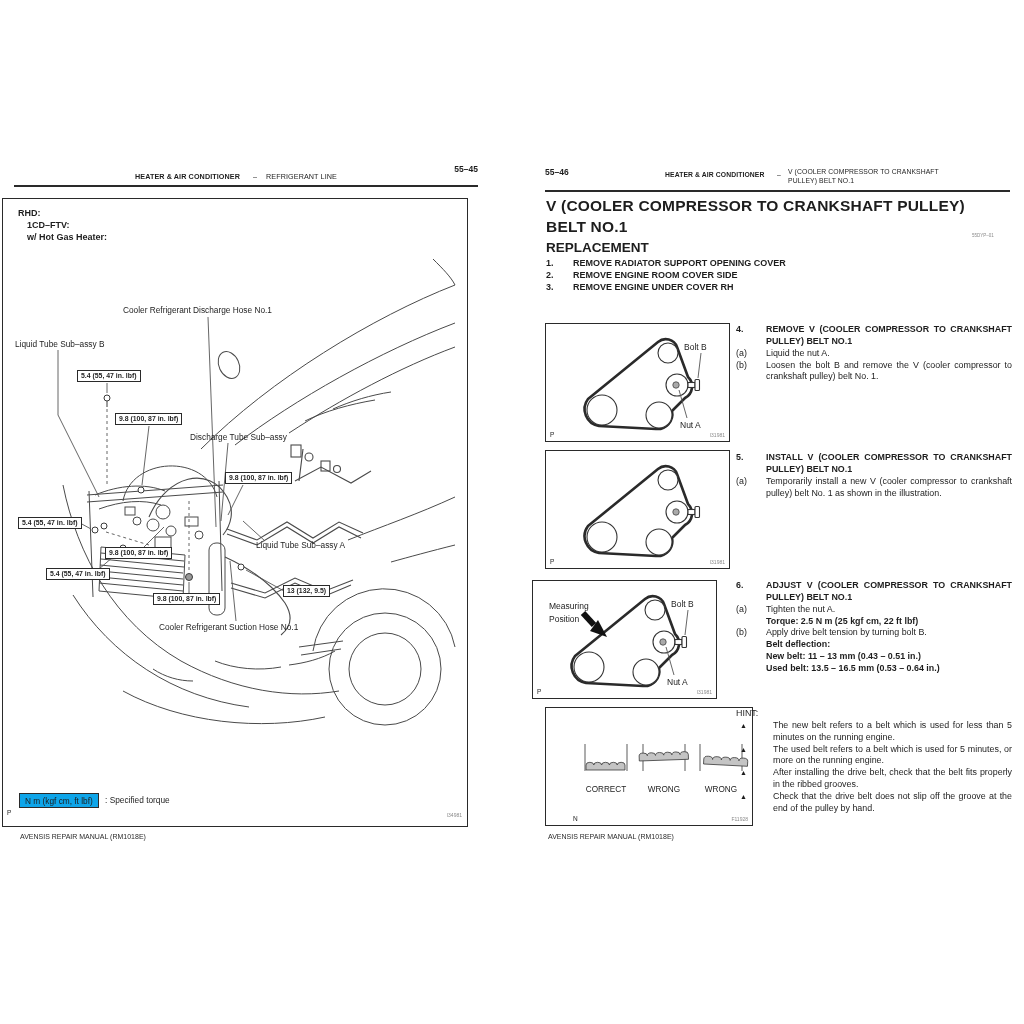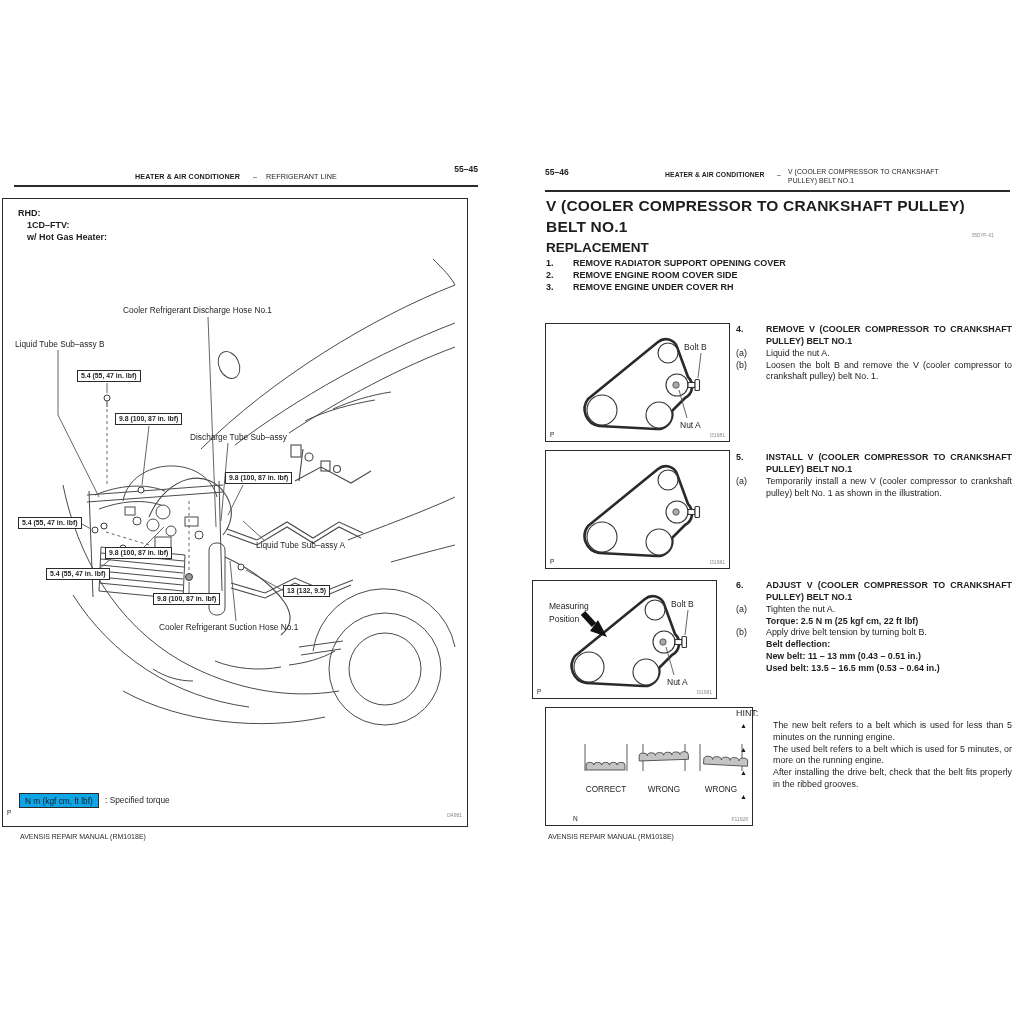--- a/index.html
+++ b/index.html
@@ -323,16 +323,17 @@
   <div class="hintrow">
     <span class="tri">▲</span>
     <div class="bodyjust">The used belt refers to a belt which is used for 5 minutes, or more on the running engine.</div>
   </div>
   <div class="hintrow">
     <span class="tri">▲</span>
     <div class="bodyjust">After installing the drive belt, check that the belt fits properly in the ribbed grooves.</div>
   </div>
   <div class="hintrow">
     <span class="tri">▲</span>
+    <div class="bodyjust">Check that the drive belt does not slip off the groove at the end of the pulley by hand.</div>
   </div>
 </div>
 
 <div class="ftr" style="left:548px;top:833px;">AVENSIS REPAIR MANUAL   (RM1018E)</div>
 
 </body></html>

